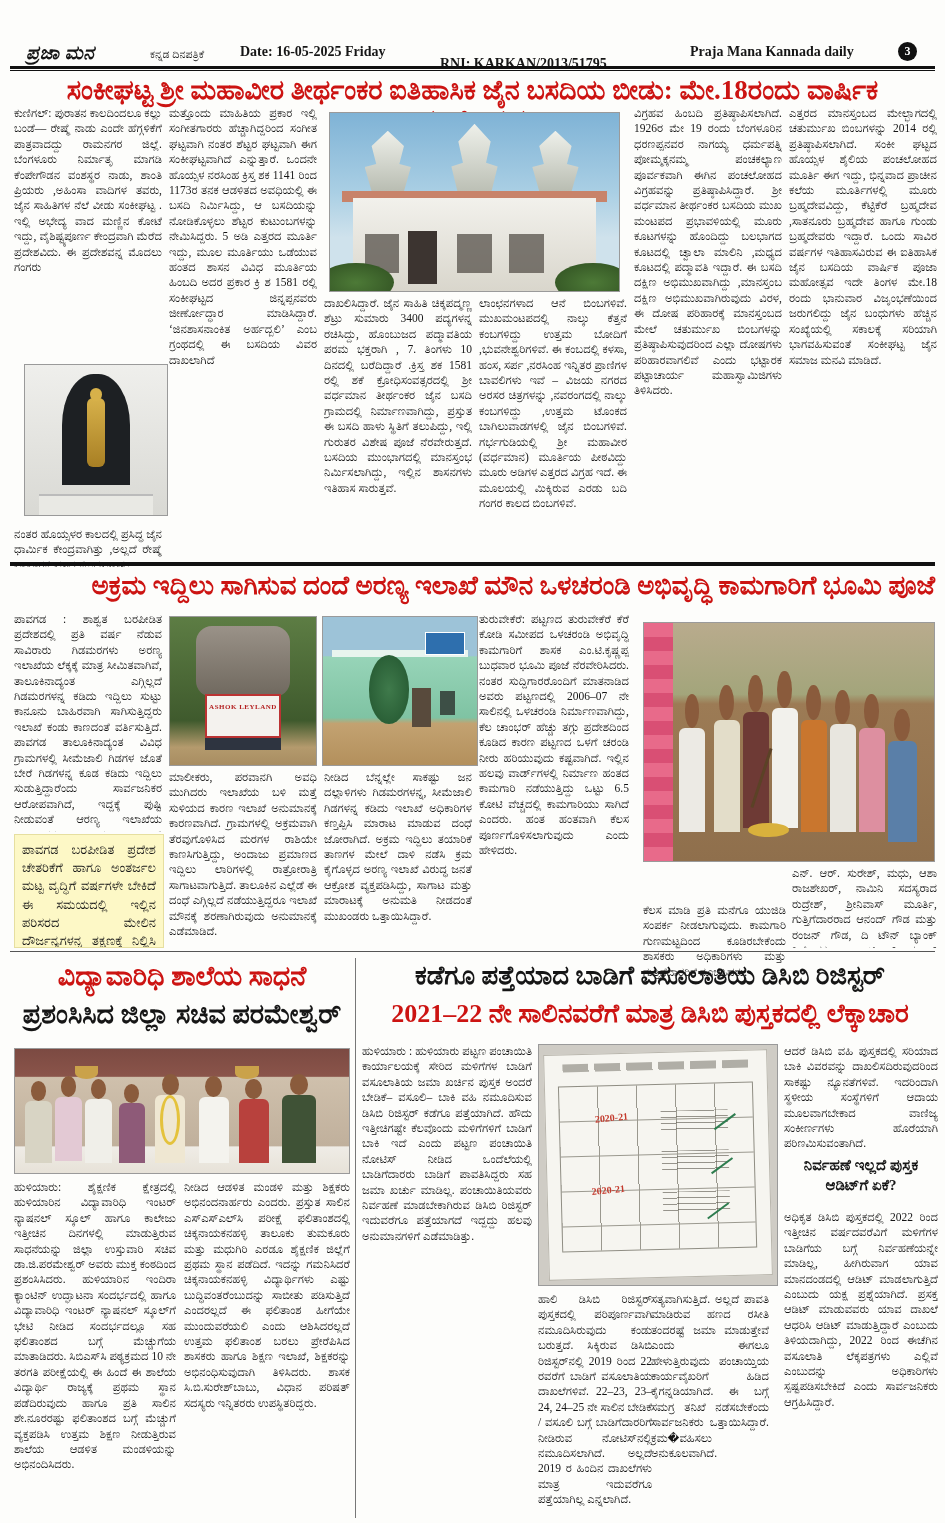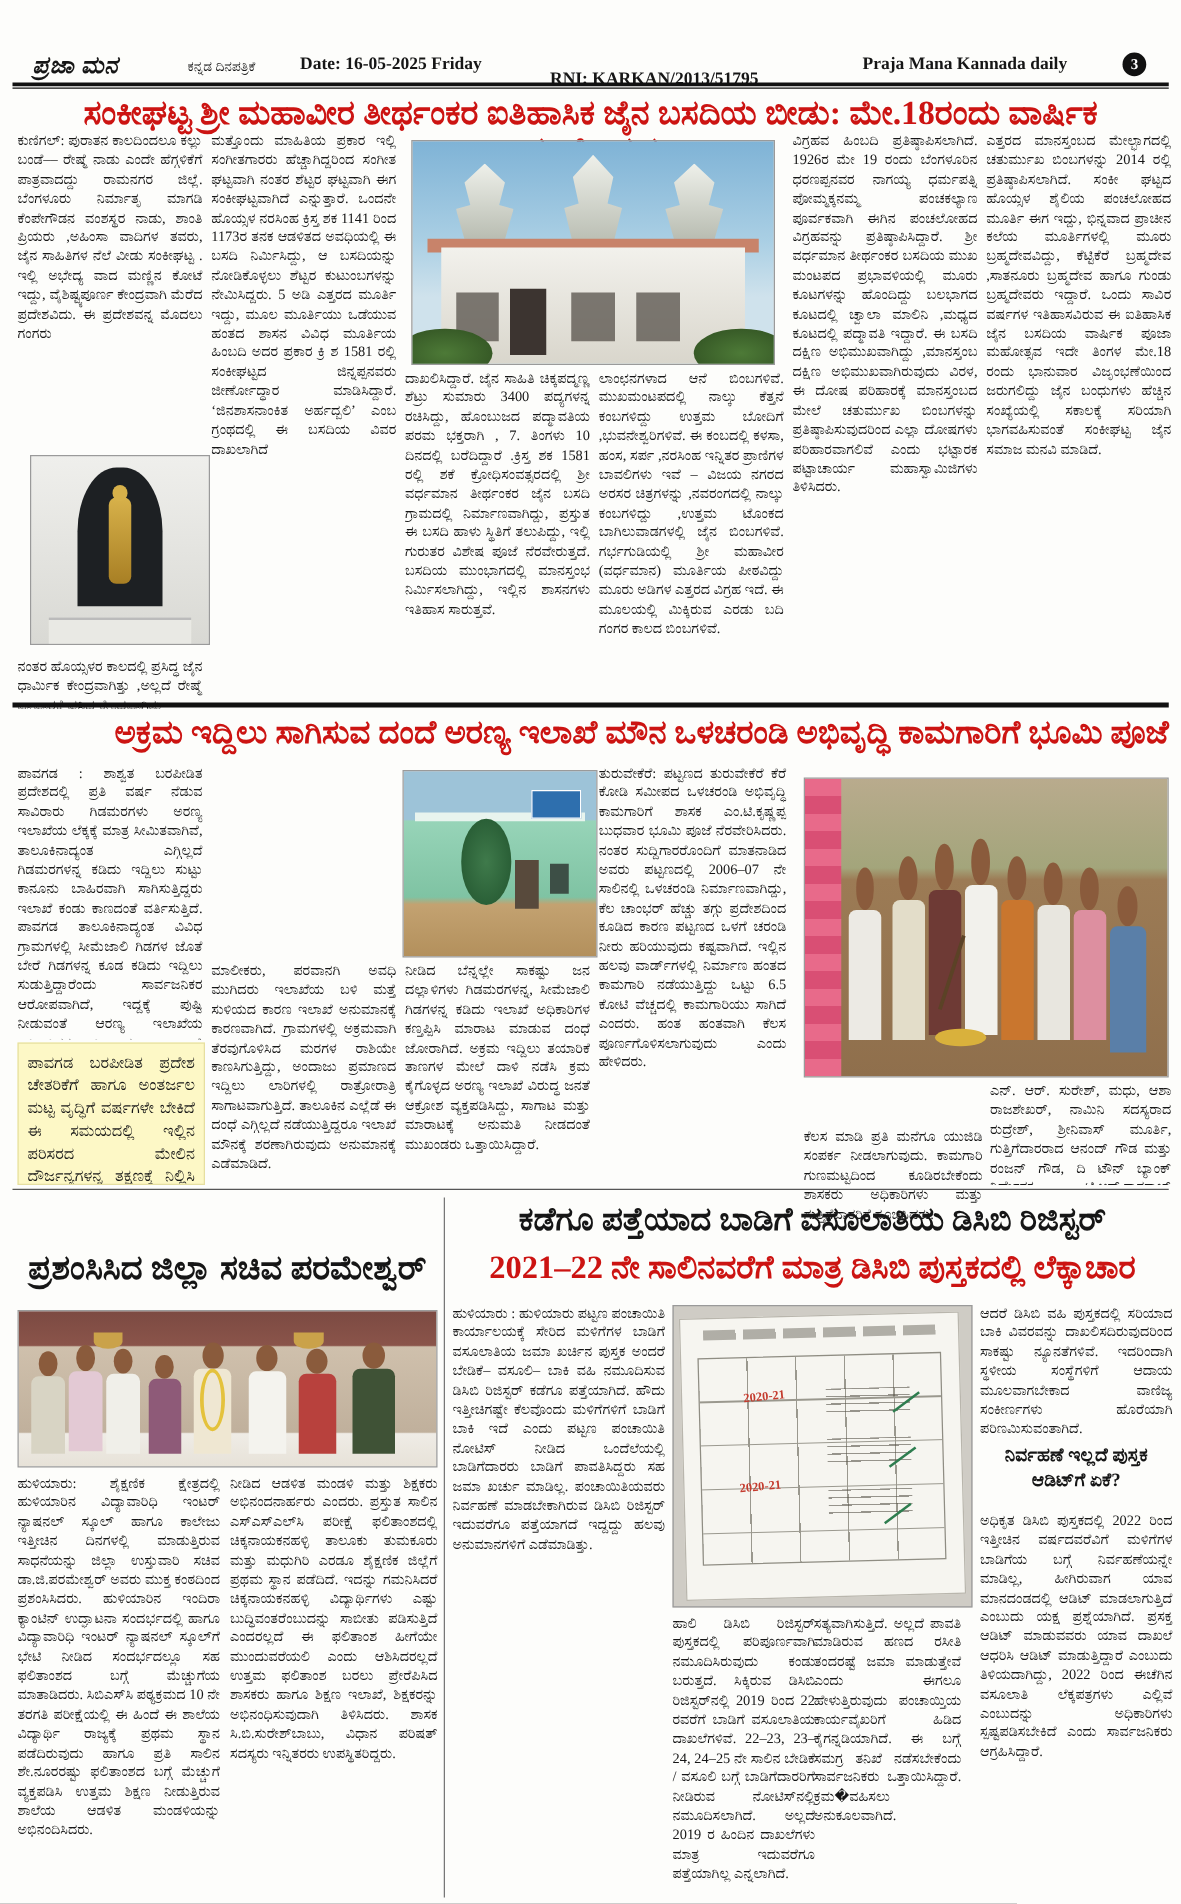--- a/index.html
+++ b/index.html
@@ -151,20 +151,27 @@
   <div class="abs hl hl-red hl2">ಅಕ್ರಮ ಇದ್ದಿಲು ಸಾಗಿಸುವ ದಂದೆ ಅರಣ್ಯ ಇಲಾಖೆ ಮೌನ ಒಳಚರಂಡಿ ಅಭಿವೃದ್ಧಿ ಕಾಮಗಾರಿಗೆ ಭೂಮಿ ಪೂಜೆ</div>
 
   <div class="abs col" style="left:14px;top:612px;width:148px;height:220px;">ಪಾವಗಡ : ಶಾಶ್ವತ ಬರಪೀಡಿತ ಪ್ರದೇಶದಲ್ಲಿ ಪ್ರತಿ ವರ್ಷ ನೆಡುವ ಸಾವಿರಾರು ಗಿಡಮರಗಳು ಅರಣ್ಯ ಇಲಾಖೆಯ ಲೆಕ್ಕಕ್ಕೆ ಮಾತ್ರ ಸೀಮಿತವಾಗಿವೆ, ತಾಲೂಕಿನಾದ್ಯಂತ ಎಗ್ಗಿಲ್ಲದೆ ಗಿಡಮರಗಳನ್ನ ಕಡಿದು ಇದ್ದಿಲು ಸುಟ್ಟು ಕಾನೂನು ಬಾಹಿರವಾಗಿ ಸಾಗಿಸುತ್ತಿದ್ದರು ಇಲಾಖೆ ಕಂಡು ಕಾಣದಂತೆ ವರ್ತಿಸುತ್ತಿದೆ. ಪಾವಗಡ ತಾಲೂಕಿನಾದ್ಯಂತ ವಿವಿಧ ಗ್ರಾಮಗಳಲ್ಲಿ ಸೀಮೆಜಾಲಿ ಗಿಡಗಳ ಜೊತೆ ಬೇರೆ ಗಿಡಗಳನ್ನ ಕೂಡ ಕಡಿದು ಇದ್ದಿಲು ಸುಡುತ್ತಿದ್ದಾರೆಂದು ಸಾರ್ವಜನಿಕರ ಆರೋಪವಾಗಿದೆ, ಇದ್ದಕ್ಕೆ ಪುಷ್ಟಿ ನೀಡುವಂತೆ ಆರಣ್ಯ ಇಲಾಖೆಯ ಅಧಿಕಾರಿಗಳು ಇದ್ದಿಲು ಸುಟ್ಟು ಸಾಗಾಟಕ್ಕೆ ಅನುಮತಿ ಪಡೆದ</div>
 
   <div class="abs quote" style="left:14px;top:834px;width:150px;height:114px;">
     <div class="q-t">ಪಾವಗಡ ಬರಪೀಡಿತ ಪ್ರದೇಶ ಚೇತರಿಕೆಗೆ ಹಾಗೂ ಅಂತರ್ಜಲ ಮಟ್ಟ ವೃದ್ಧಿಗೆ ವರ್ಷಗಳೇ ಬೇಕಿದೆ ಈ ಸಮಯದಲ್ಲಿ ಇಲ್ಲಿನ ಪರಿಸರದ ಮೇಲಿನ ದೌರ್ಜನ್ಯಗಳನ್ನ ತಕ್ಷಣಕ್ಕೆ ನಿಲ್ಲಿಸಿ ಪರಿಸರ ಉಳಿಸಬೇಕಿದೆ.</div>
     <div class="q-b">ಶಿವು, ಬ್ಯಾಡನೂರು,</div>
 
   </div>
 
+  <div class="abs photo truck" style="left:169px;top:616px;width:148px;height:150px;">
+    <div class="ph-el tk-tarp"></div>
+    <div class="ph-el tk-cab">
+      <div class="ph-el tk-txt">ASHOK LEYLAND</div>
+    </div>
+    <div class="ph-el tk-bmp"></div>
+  </div>
 
   <div class="abs photo office" style="left:322px;top:616px;width:156px;height:150px;">
     <div class="ph-el of-roof"></div>
     <div class="ph-el of-sign"></div>
     <div class="ph-el of-door"></div>
     <div class="ph-el of-win" style="left:76%;top:50%;width:10%;height:16%;"></div>
     <div class="ph-el of-palm"></div>
   </div>
 
   <div class="abs col" style="left:169px;top:770px;width:148px;height:178px;">ಮಾಲೀಕರು, ಪರವಾನಗಿ ಅವಧಿ ಮುಗಿದರು ಇಲಾಖೆಯ ಬಳಿ ಮತ್ತೆ ಸುಳಿಯದ ಕಾರಣ ಇಲಾಖೆ ಅನುಮಾನಕ್ಕೆ ಕಾರಣವಾಗಿದೆ. ಗ್ರಾಮಗಳಲ್ಲಿ ಅಕ್ರಮವಾಗಿ ತೆರವುಗೊಳಿಸಿದ ಮರಗಳ ರಾಶಿಯೇ ಕಾಣಸಿಗುತ್ತಿದ್ದು, ಅಂದಾಜು ಪ್ರಮಾಣದ ಇದ್ದಿಲು ಲಾರಿಗಳಲ್ಲಿ ರಾತ್ರೋರಾತ್ರಿ ಸಾಗಾಟವಾಗುತ್ತಿದೆ. ತಾಲೂಕಿನ ಎಲ್ಲೆಡೆ ಈ ದಂಧೆ ಎಗ್ಗಿಲ್ಲದೆ ನಡೆಯುತ್ತಿದ್ದರೂ ಇಲಾಖೆ ಮೌನಕ್ಕೆ ಶರಣಾಗಿರುವುದು ಅನುಮಾನಕ್ಕೆ ಎಡೆಮಾಡಿದೆ.</div>
@@ -207,20 +214,21 @@
       </div>
     <div class="ph-el" style="left:40%;top:52%;width:3px;height:26%;background:#5b4226;transform:rotate(18deg);"></div>
     <div class="ph-el" style="left:36%;top:84%;width:14%;height:6%;background:#d9b13c;border-radius:50%;"></div>
   </div>
   <div class="abs col" style="left:643px;top:866px;width:143px;height:82px;margin-top:37px;">ಕೆಲಸ ಮಾಡಿ ಪ್ರತಿ ಮನೆಗೂ ಯುಜಿಡಿ ಸಂಪರ್ಕ ನೀಡಲಾಗುವುದು. ಕಾಮಗಾರಿ ಗುಣಮಟ್ಟದಿಂದ ಕೂಡಿರಬೇಕೆಂದು ಶಾಸಕರು ಅಧಿಕಾರಿಗಳು ಮತ್ತು ಗುತ್ತಿಗೆದಾರರಿಗೆ ಸೂಚಿಸಿದರು.</div>
   <div class="abs col" style="left:792px;top:866px;width:145px;height:82px;">ಎನ್. ಆರ್. ಸುರೇಶ್, ಮಧು, ಆಶಾ ರಾಜಶೇಖರ್, ನಾಮಿನಿ ಸದಸ್ಯರಾದ ರುದ್ರೇಶ್, ಶ್ರೀನಿವಾಸ್ ಮೂರ್ತಿ, ಗುತ್ತಿಗೆದಾರರಾದ ಆನಂದ್ ಗೌಡ ಮತ್ತು ರಂಜನ್ ಗೌಡ, ದಿ ಟೌನ್ ಬ್ಯಾಂಕ್ ನಿರ್ದೇಶಕ ಟಿ.ಆರ್.ನಾಗರಾಜ್ ಮುಂತಾದವರು ಹಾಜರಿದ್ದರು.</div>
 
   <div class="abs rule-d"></div>
   <div class="abs vrule"></div>
 
+  <div class="abs hl hl-red hl3a">ವಿದ್ಯಾವಾರಿಧಿ ಶಾಲೆಯ ಸಾಧನೆ</div>
   <div class="abs hl hl3b">ಪ್ರಶಂಸಿಸಿದ ಜಿಲ್ಲಾ ಸಚಿವ ಪರಮೇಶ್ವರ್</div>
 
   <div class="abs photo felic" style="left:14px;top:1048px;width:336px;height:126px;">
     <div class="ph-el fl-tassel" style="left:18%;"></div>
     <div class="ph-el fl-tassel" style="left:66%;"></div>
     <div class="person" style="left:3%;top:26%;width:8%;height:66%;">
         <div class="p-head"></div>
         <div class="p-body" style="background:#d8d4c4;"></div>
       </div>
     <div class="person" style="left:12%;top:22%;width:8%;height:68%;">

